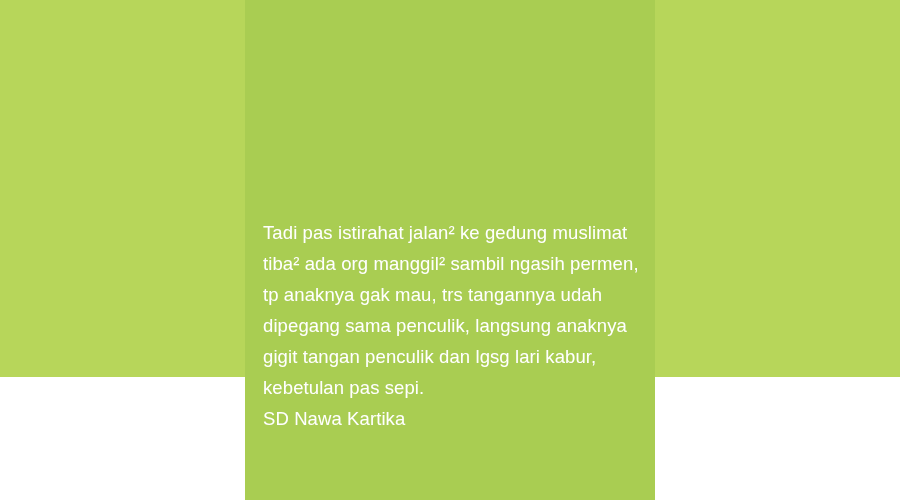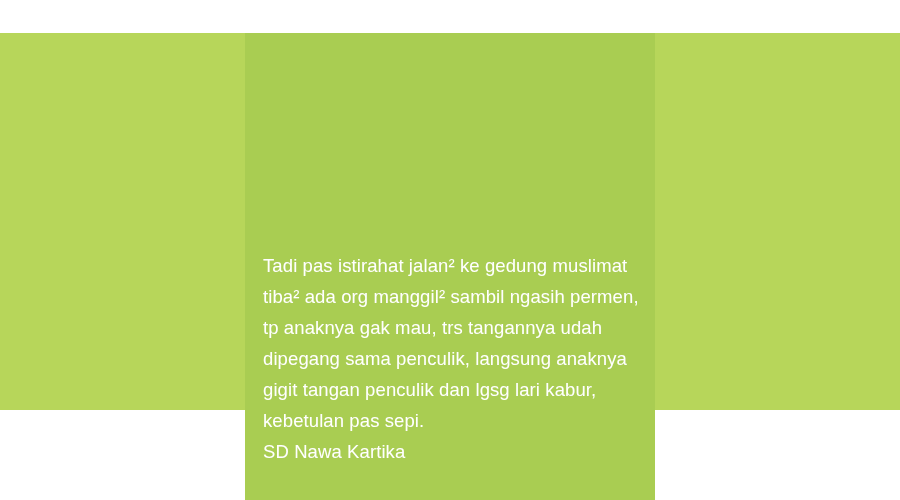--- a/index.html
+++ b/index.html
@@ -10,21 +10,20 @@
     width: 900px;
     height: 500px;
     overflow: hidden;
     font-family: "Liberation Sans", sans-serif;
   }
   #canvas {
     position: relative;
     width: 900px;
     height: 377px;
     background: #b7d65a;
-    margin-top: 33px;
   }
   
   #story-panel {
     position: absolute;
     left: 245px;
     top: 0;
     width: 410px;
     height: 500px;
     background: #a9cd52;
   }

